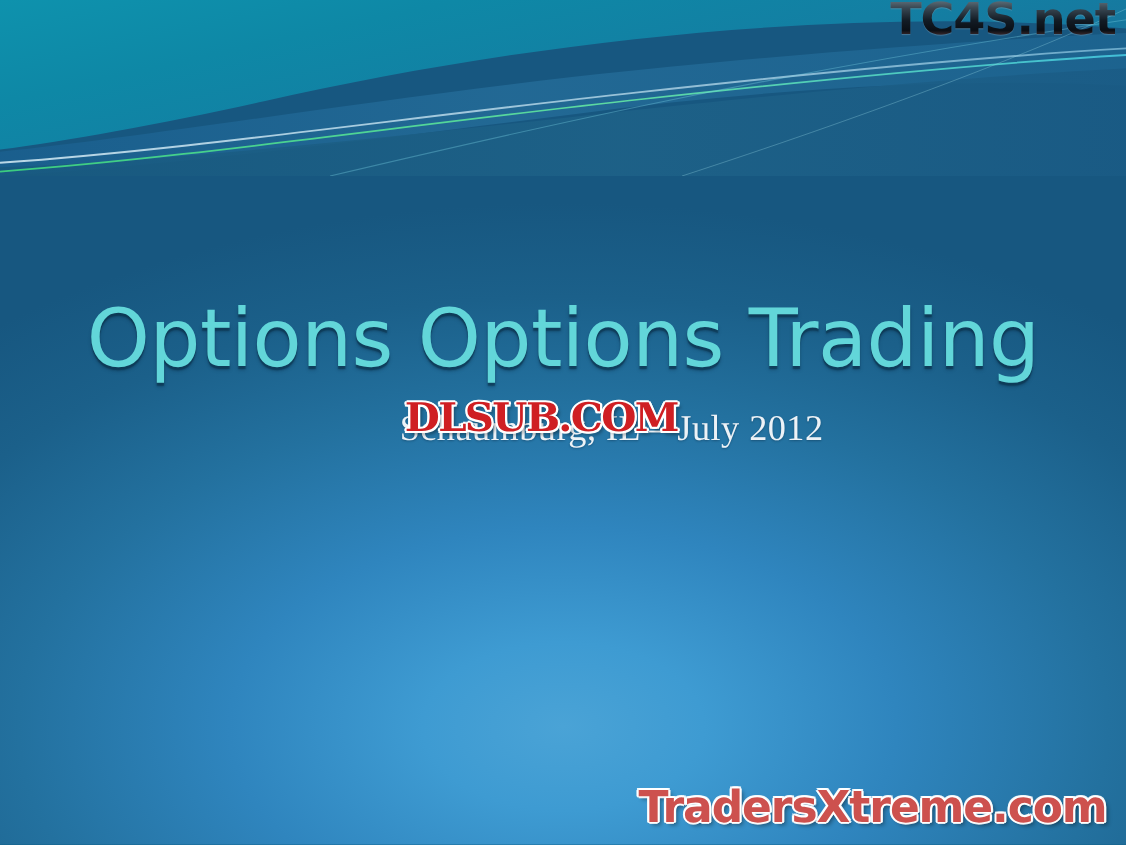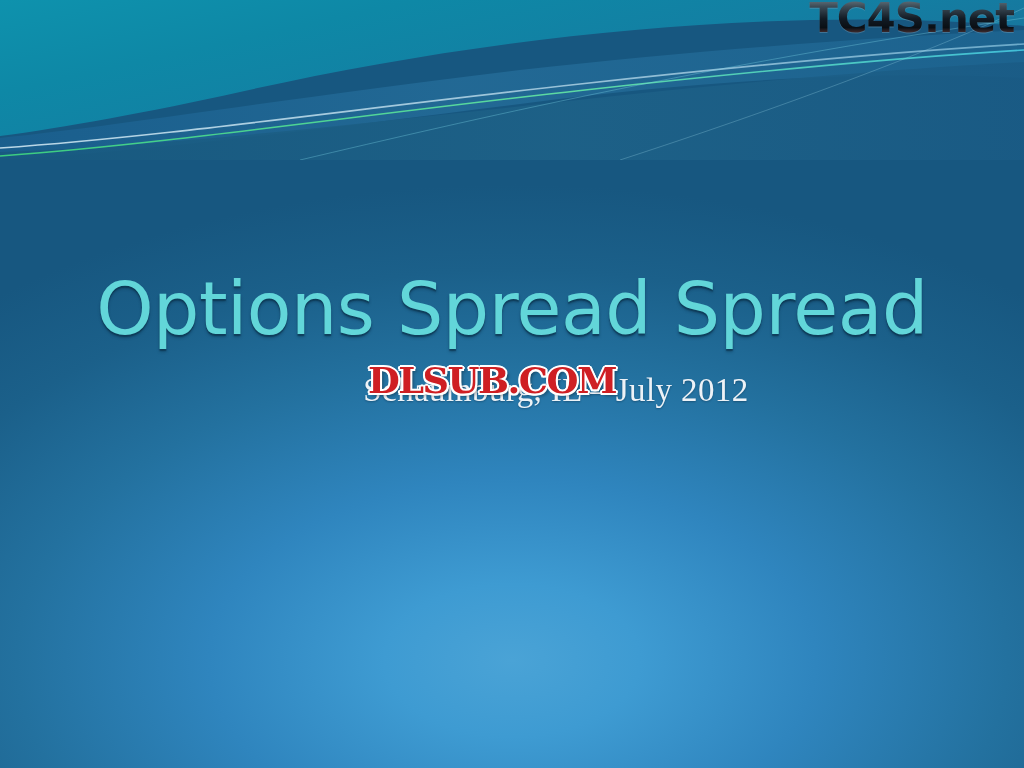--- a/index.html
+++ b/index.html
@@ -196,25 +196,26 @@
       <path d="M0,148 C170,136 360,108 580,84 C780,62 920,50 1024,44" fill="none" stroke="url(#lineWhite)" stroke-width="1.7" opacity="0.85"></path>
 
       <path d="M0,156 C175,143 365,114 585,90 C785,68 922,56 1024,50" fill="none" stroke="url(#lineGreen)" stroke-width="1.6" opacity="0.9"></path>
 
       <path d="M300,160 C470,120 700,66 1024,18" fill="none" stroke="#7fd6e8" stroke-width="1" opacity="0.35"></path>
       <path d="M620,160 C780,108 930,52 1024,8" fill="none" stroke="#a5e3ef" stroke-width="0.9" opacity="0.3"></path>
     </svg>
   </div>
 
   <div id="title-block">
-    <span id="title-text">Options Spread Spread</span>
+    <span id="title-text">Options Options Trading</span>
   </div>
 
   <div id="subtitle-block">
     <span id="subtitle-text">Schaumburg, IL – July 2012</span>
   </div>
 
   <div id="wm-tc4s">TC4S.net</div>
 
   <div id="wm-dlsub">DLSUB.COM</div>
 
+  <div id="wm-traders">TradersXtreme.com</div>
 
 </div>
 
 </body></html>

